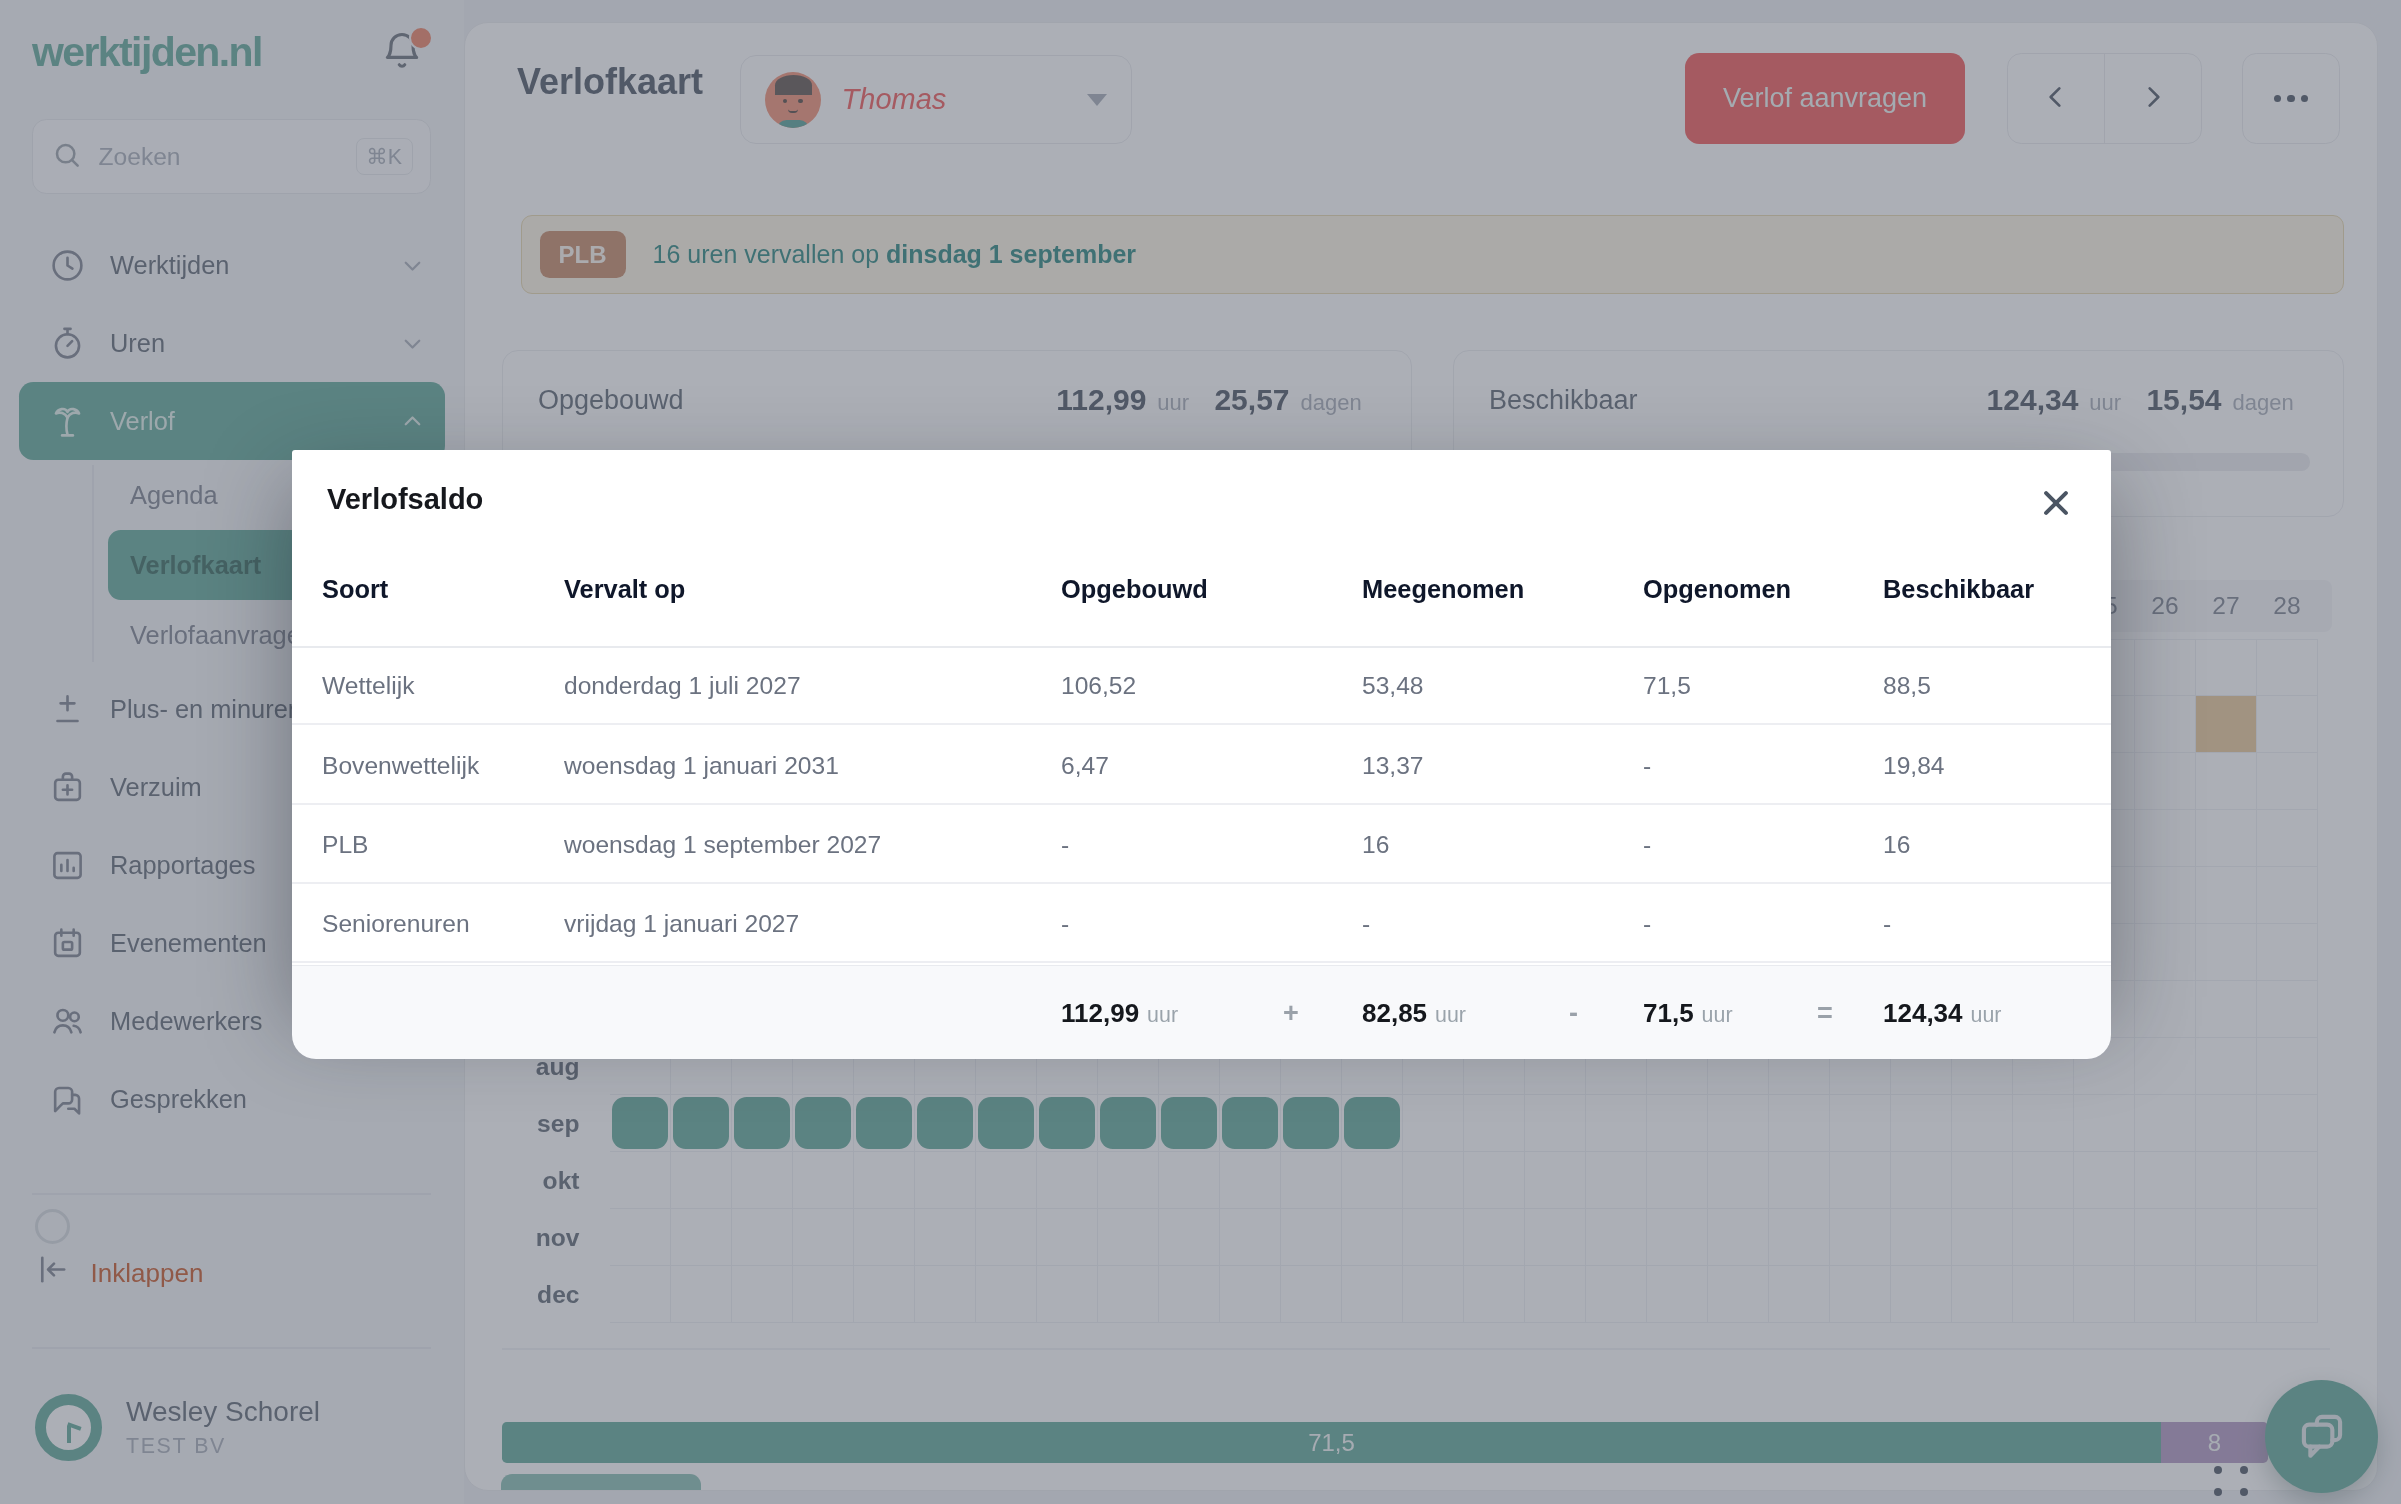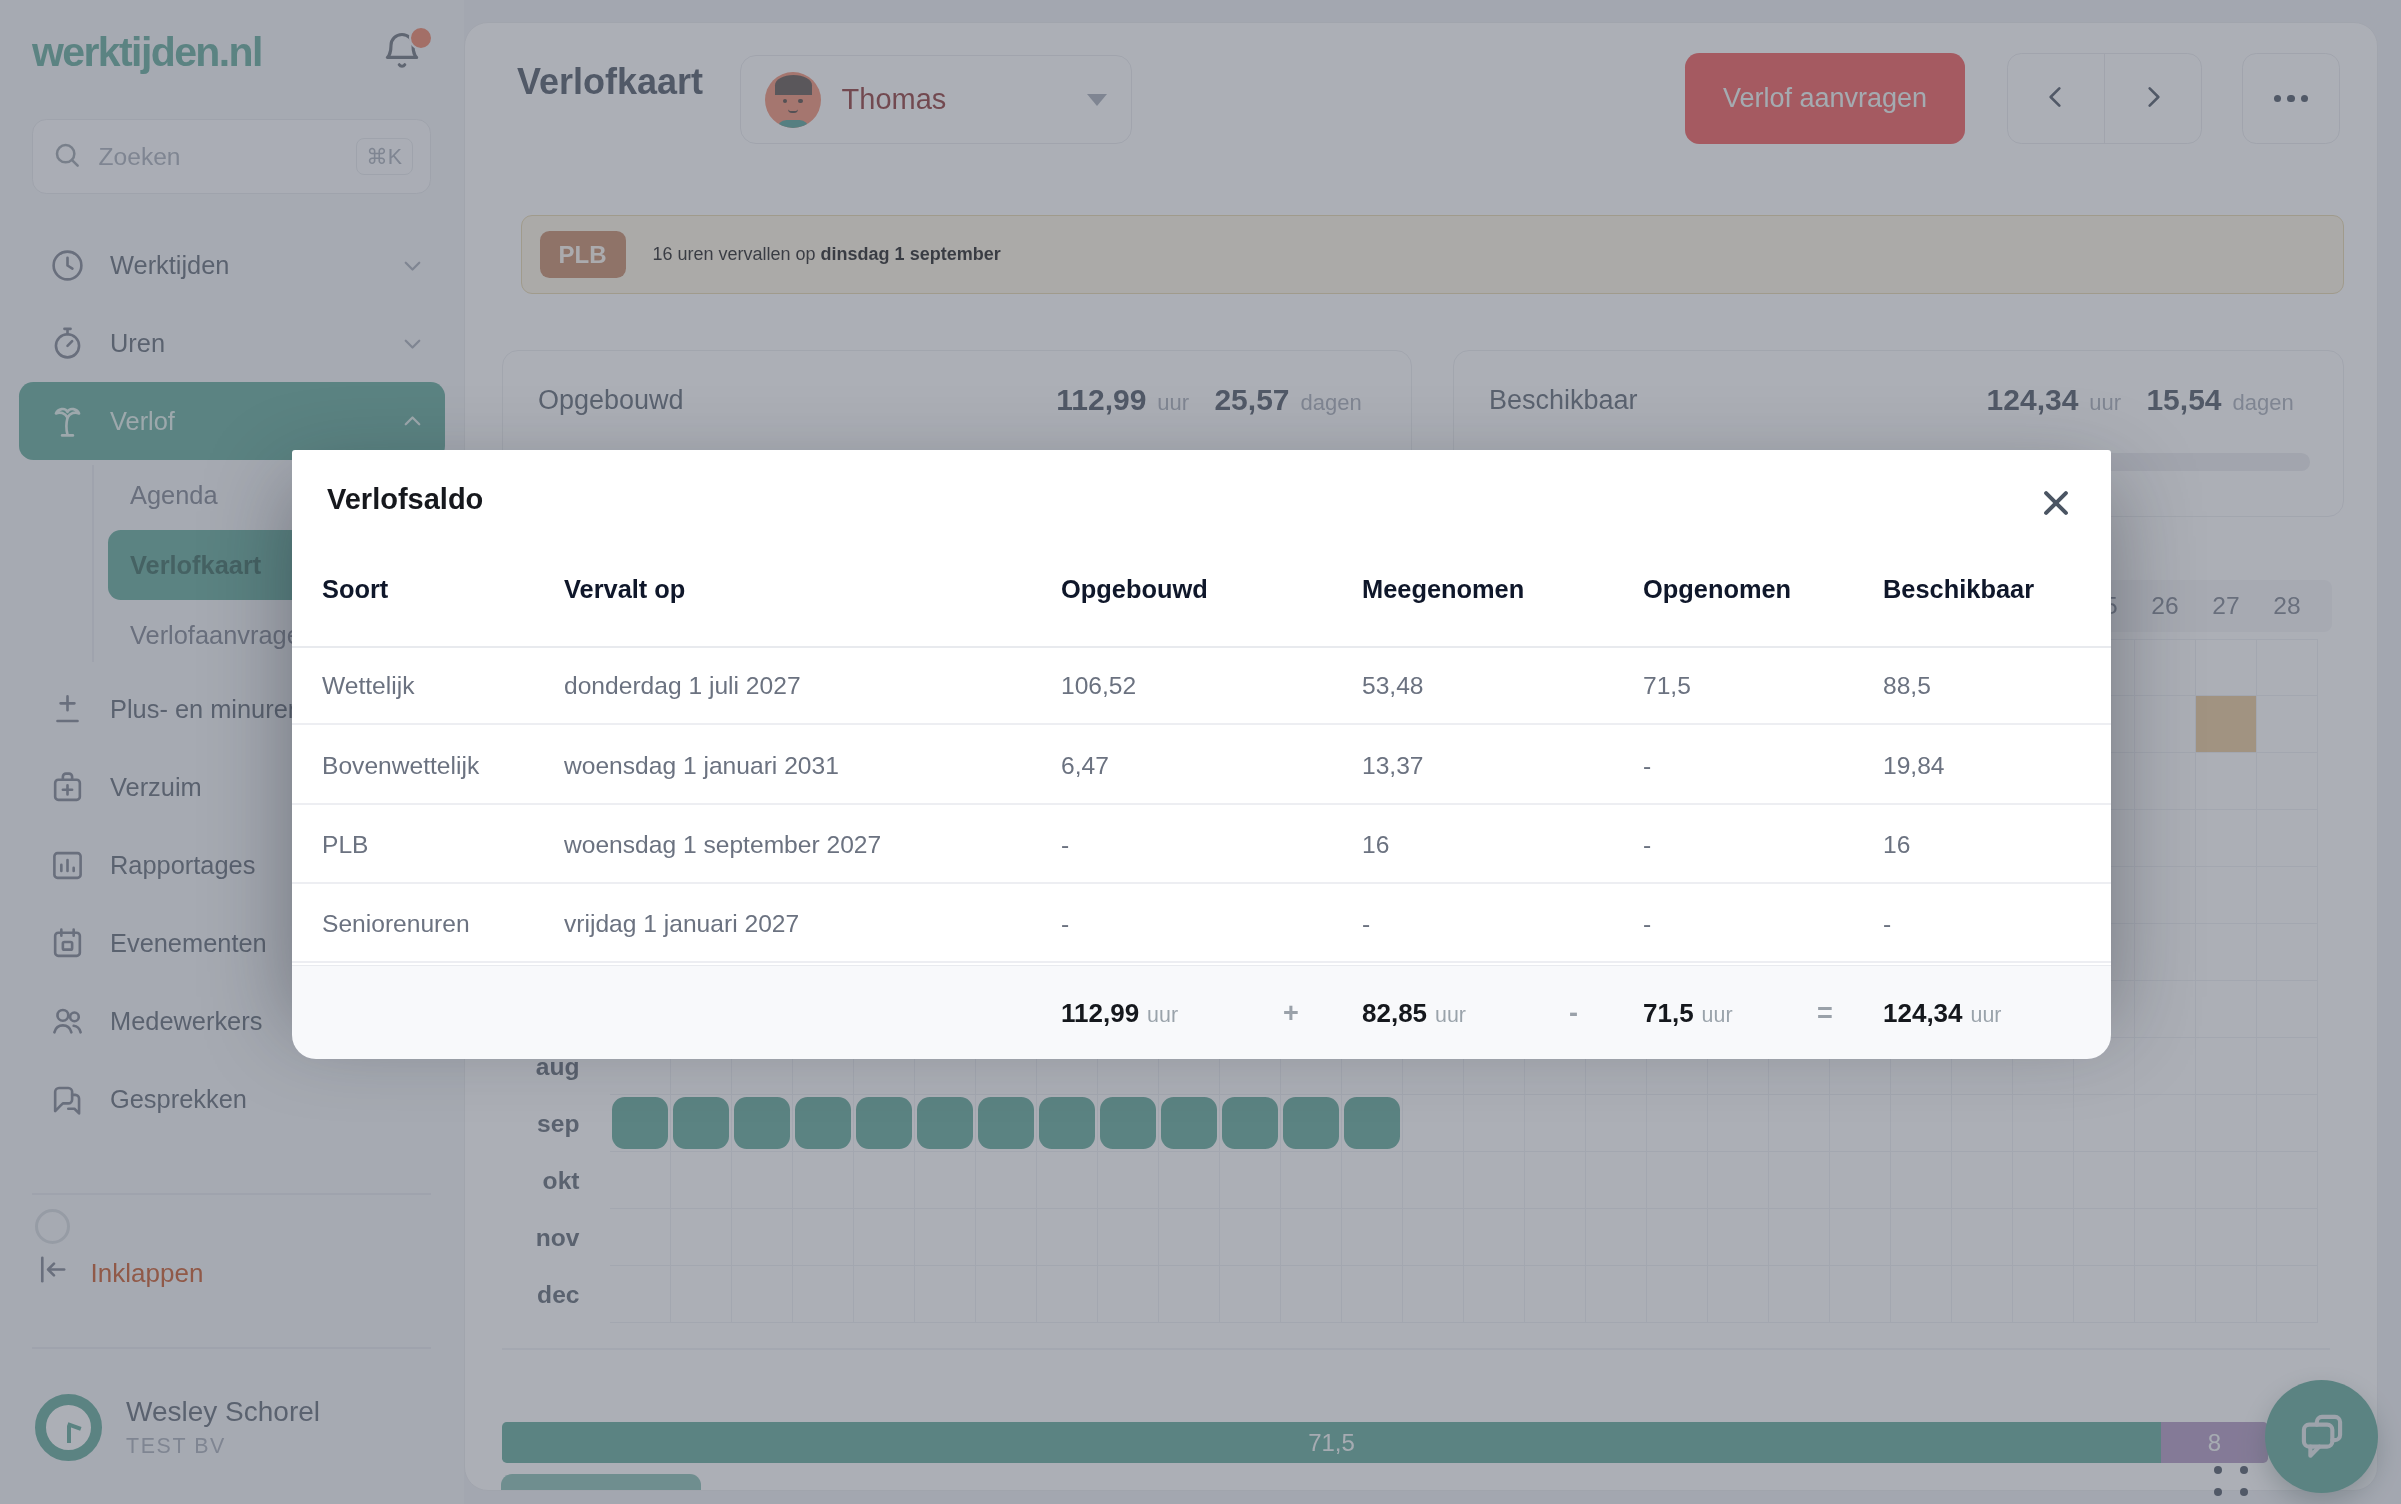--- a/index.html
+++ b/index.html
@@ -46,33 +46,33 @@
 
   
   #card { position: absolute; left: 464px; top: 22px; width: 1914px; height: 1469px; background: #fff; border: 1.6px solid #e7e8ec; border-radius: 24px; z-index: 1; overflow: hidden; }
   #page-title { position: absolute; left: 52px; top: 38px; font-size: 36px; font-weight: 700; color: #374151; }
   #person-select { position: absolute; left: 275px; top: 32px; width: 392px; height: 89px; border: 1.6px solid #e6e7eb; border-radius: 16px; display: flex; align-items: center; padding: 0 24px; gap: 20.6px; }
   #person-avatar { width: 56px; height: 56px; border-radius: 50%; background: #ef8163; position: relative; overflow: hidden; }
   #person-avatar .hair { position: absolute; left: 9.5px; top: 3.2px; width: 37px; height: 20.6px; border-radius: 50% 50% 0 0; background: #4a3c36; }
   #person-avatar .eye { position: absolute; top: 27px; width: 4.8px; height: 4.8px; border-radius: 50%; background: #3c2f28; }
   #person-avatar .mouth { position: absolute; left: 23px; top: 37px; width: 9.5px; height: 4.8px; border-bottom: 2.4px solid #3c2f28; border-radius: 0 0 8px 8px; }
   #person-avatar .shirt { position: absolute; left: 12px; bottom: -4.8px; width: 32px; height: 12.7px; border-radius: 9.5px 9.5px 0 0; background: #3f958a; }
-  #person-name { font-size: 29px; color: #7f1d1d; }
+  #person-name { font-size: 29px; color: #ef4444; font-style: italic; }
   #person-caret { margin-left: auto; width: 0; height: 0; border-left: 10.3px solid transparent; border-right: 10.3px solid transparent; border-top: 12.7px solid #9ca3af; }
   #request-btn { position: absolute; left: 1220px; top: 30px; width: 280px; height: 91px; background: #ef4444; border: 0; border-radius: 14.3px; color: #eef7f3; font-size: 27px; font-family: inherit; }
   #nav-group { position: absolute; left: 1542px; top: 30px; width: 195px; height: 91px; border: 1.6px solid #e6e7eb; border-radius: 14.3px; display: flex; }
   #nav-group .half { flex: 1; display: flex; align-items: center; justify-content: center; color: #374151; }
   #nav-group .half:first-child { border-right: 1.6px solid #e6e7eb; }
   #nav-group svg { width: 32px; height: 32px; }
   #more-btn { position: absolute; left: 1777px; top: 30px; width: 98px; height: 91px; border: 1.6px solid #e6e7eb; border-radius: 14.3px; display: flex; align-items: center; justify-content: center; gap: 6.4px; }
   #more-btn b { width: 7.1px; height: 7.1px; border-radius: 50%; background: #374151; }
 
   #notice { position: absolute; left: 56px; top: 192px; width: 1823px; height: 79px; background: #fcf3e0; border: 1.6px solid #e4d2a2; border-radius: 11px; display: flex; align-items: center; padding: 0 17.5px; gap: 27px; }
   #notice-badge { background: #bf7a52; color: #fdf6ee; font-weight: 700; font-size: 24px; padding: 9.5px 19px; border-radius: 9.5px; }
-  #notice-text { font-size: 18px; color: #000000; }
+  #notice-text { font-size: 25px; color: #0f766e; }
   #notice-text b { font-weight: 700; }
 
   .sumcard { position: absolute; top: 327px; height: 167px; background: #fff; border: 1.6px solid #e9eaee; border-radius: 16px; }
   #sumcard-0 { left: 37px; width: 910px; }
   #sumcard-1 { left: 988px; width: 891px; }
   .sumcard .row { display: flex; align-items: center; padding: 32px 35px 0 35px; }
   .sumcard .clabel { font-size: 27px; color: #4b5563; }
   .sumcard .nums { margin-left: auto; display: flex; align-items: baseline; gap: 11px; }
   .sumcard .num { font-size: 30px; font-weight: 700; color: #374151; }
   .sumcard .unit { font-size: 22px; color: #9ca3af; margin-right: 14.3px; }

